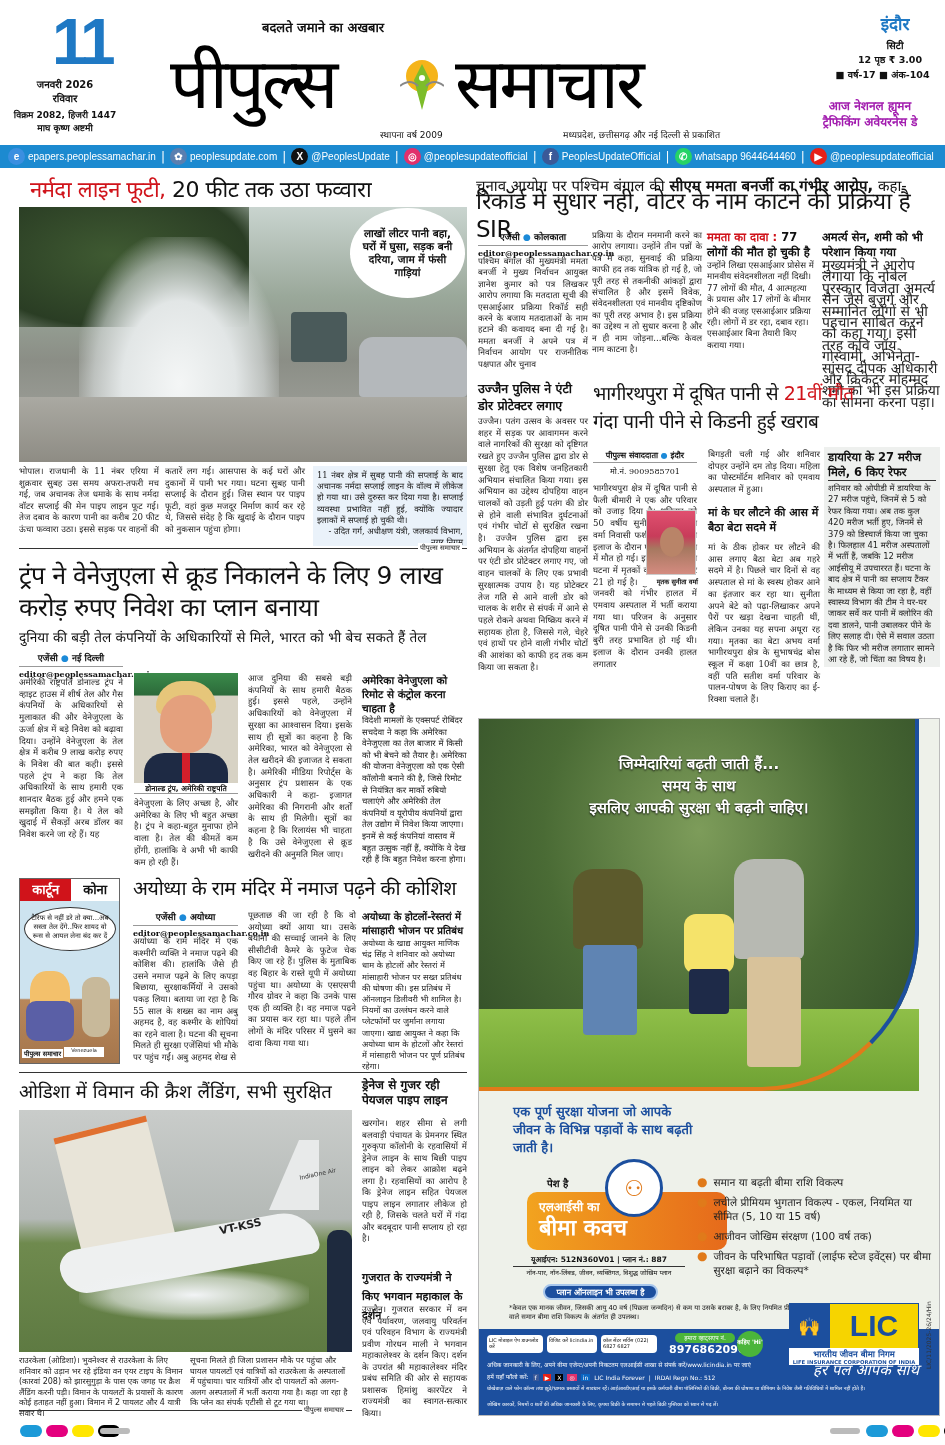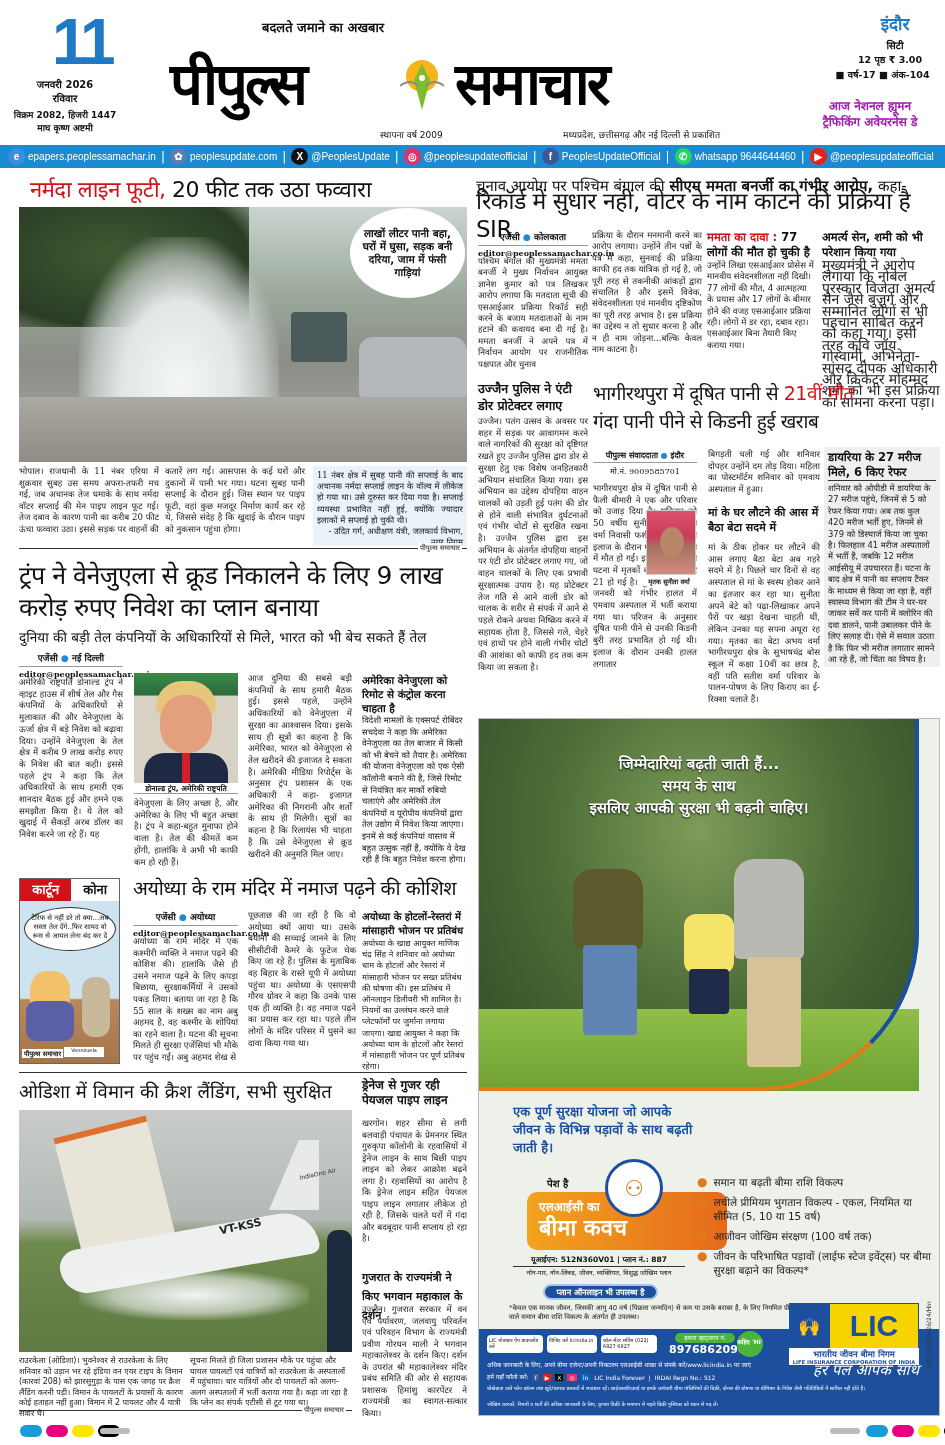--- a/index.html
+++ b/index.html
@@ -11,21 +11,21 @@
 .email{font-size:8px;font-weight:bold;text-align:center;font-family:"DejaVu Serif",serif}
 .subhead{font-size:14px;font-weight:bold;line-height:18px;color:#111}
 .hl{font-weight:normal;color:#111;letter-spacing:-0.5px}
 .red{color:#d0131a}
 .rule{border-top:1px solid #333}
 .photo{overflow:hidden}
 
 #date-big{left:52px;top:10px;font-size:64px;font-weight:bold;color:#1f79c4;font-family:"Liberation Sans",sans-serif;letter-spacing:-4px;line-height:64px}
 .left-meta{left:10px;width:110px;text-align:center;font-size:10px;font-weight:bold;line-height:14px}
 #logo{left:170px;top:36px;width:600px;height:96px}
-.logo-txt{font-size:58px;font-weight:bold;color:#000;line-height:96px;letter-spacing:-3px;font-family:"DejaVu Sans",sans-serif}
+.logo-txt{font-size:70px;font-weight:normal;color:#000;line-height:96px;letter-spacing:-3px;font-family:"DejaVu Sans",sans-serif}
 #social{left:0;top:145px;width:945px;height:23px;background:#1c8ad0;display:flex;align-items:center;padding-left:8px;gap:3px}
 .soc{display:flex;align-items:center;gap:3px;color:#fff;font-size:10px;font-family:"Liberation Sans",sans-serif}
 .soc-ic{width:17px;height:17px;border-radius:50%;display:inline-flex;align-items:center;justify-content:center;font-size:10px;color:#fff;font-weight:bold}
 .sep{color:#fff;font-size:12px;margin:0 2px}
 .ad-bg{background:#eef1ea}
 .bullet{display:flex;gap:6px;font-size:10.5px;line-height:14px;margin-bottom:6px;color:#222}
 .bullet .d{color:#e07a1a;font-size:12px}
 .lic-blue{background:#1c4f9e}
 .reg{width:22px;height:12px;border-radius:6px;display:inline-block}
 </style>
@@ -147,21 +147,21 @@
 </div>
 <div class="abs hl" style="left:593px;top:408px;width:350px;font-size:19px;line-height:26px">गंदा पानी पीने से किडनी हुई खराब</div>
 <div class="abs" style="left:593px;top:449px;width:104px">
   <div class="byline" style="font-size:8px"><span>पीपुल्स संवाददाता</span> <span class="dot">●</span> <span>इंदौर</span></div>
   <div class="email" style="font-weight:normal">मो.नं. 9009585701</div>
 </div>
 <div class="abs col" style="left:593px;top:483px;width:104px;font-size:8.6px;line-height:11.7px">भागीरथपुरा क्षेत्र में दूषित पानी से फैली बीमारी ने एक और परिवार को उजाड़ दिया है। शनिवार को 50 वर्षीय सुनीता पति सतीश वर्मा निवासी फर्शी वाली गली की इलाज के दौरान एमवाय अस्पताल में मौत हो गई। इसके साथ ही इस घटना में मृतकों की संख्या बढ़कर 21 हो गई है। सुनीता वर्मा को 7 जनवरी को गंभीर हालत में एमवाय अस्पताल में भर्ती कराया गया था। परिजन के अनुसार दूषित पानी पीने से उनकी किडनी बुरी तरह प्रभावित हो गई थी। इलाज के दौरान उनकी हालत लगातार</div>
 <div class="abs" style="left:646px;top:510px;width:50px;height:65px;background:linear-gradient(180deg,#e05070 0%,#c83c5a 40%,#a77860 60%,#d48b80 100%);border:1px solid #ccc">
   <div class="abs" style="left:13px;top:16px;width:24px;height:30px;border-radius:50%;background:#b98468"></div>
 </div>
-<div class="abs" style="left:640px;top:577px;width:58px;font-size:6.5px;font-weight:bold;text-align:center;background:#fff">मृतक सुनीता वर्मा</div>
+<div class="abs" style="left:640px;top:577px;width:58px;font-size:6.5px;font-weight:bold;text-align:right;background:#fff">मृतक सुनीता वर्मा</div>
 <div class="abs col" style="left:708px;top:449px;width:112px;font-size:8.6px;line-height:11.7px">बिगड़ती चली गई और शनिवार दोपहर उन्होंने दम तोड़ दिया। महिला का पोस्टमॉर्टम शनिवार को एमवाय अस्पताल में हुआ।</div>
 <div class="abs subhead" style="left:708px;top:505px;width:112px;font-size:11px;line-height:15px">मां के घर लौटने की आस में बैठा बेटा सदमे में</div>
 <div class="abs col" style="left:708px;top:542px;width:112px;font-size:8.6px;line-height:11.7px">मां के ठीक होकर घर लौटने की आस लगाए बैठा बेटा अब गहरे सदमे में है। पिछले चार दिनों से वह अस्पताल से मां के स्वस्थ होकर आने का इंतजार कर रहा था। सुनीता अपने बेटे को पढ़ा-लिखाकर अपने पैरों पर खड़ा देखना चाहती थीं, लेकिन उनका यह सपना अधूरा रह गया। मृतका का बेटा अभय वर्मा भागीरथपुरा क्षेत्र के सुभाषचंद्र बोस स्कूल में कक्षा 10वीं का छात्र है, वहीं पति सतीश वर्मा परिवार के पालन-पोषण के लिए किराए का ई-रिक्शा चलाते हैं।</div>
 <div class="abs" style="left:824px;top:447px;width:116px;height:220px;background:#eef0ee;padding:3px 4px">
   <div class="subhead" style="font-size:11.5px;line-height:15px;border-bottom:1px solid #333;margin-bottom:2px">डायरिया के 27 मरीज मिले, 6 किए रेफर</div>
   <div class="col" style="font-size:8.4px;line-height:11.4px;font-family:'DejaVu Sans',sans-serif;text-align:left">शनिवार को ओपीडी में डायरिया के 27 मरीज पहुंचे, जिनमें से 5 को रेफर किया गया। अब तक कुल 420 मरीज भर्ती हुए, जिनमें से 379 को डिस्चार्ज किया जा चुका है। फिलहाल 41 मरीज अस्पतालों में भर्ती हैं, जबकि 12 मरीज आईसीयू में उपचाररत हैं। घटना के बाद क्षेत्र में पानी का सप्लाय टैंकर के माध्यम से किया जा रहा है, वहीं स्वास्थ्य विभाग की टीम ने घर-घर जाकर सर्वे कर पानी में क्लोरिन की दवा डालने, पानी उबालकर पीने के लिए सलाह दी। ऐसे में सवाल उठता है कि फिर भी मरीज लगातार सामने आ रहे हैं, जो चिंता का विषय है।</div>
 </div>
 
 <div class="abs hl" style="left:19px;top:560px;width:450px;font-size:25px;line-height:32px">ट्रंप ने वेनेजुएला से क्रूड निकालने के लिए 9 लाख करोड़ रुपए निवेश का प्लान बनाया</div>
 <div class="abs" style="left:19px;top:628px;width:450px;font-size:13.6px;line-height:18px">दुनिया की बड़ी तेल कंपनियों के अधिकारियों से मिले, भारत को भी बेच सकते हैं तेल</div>

